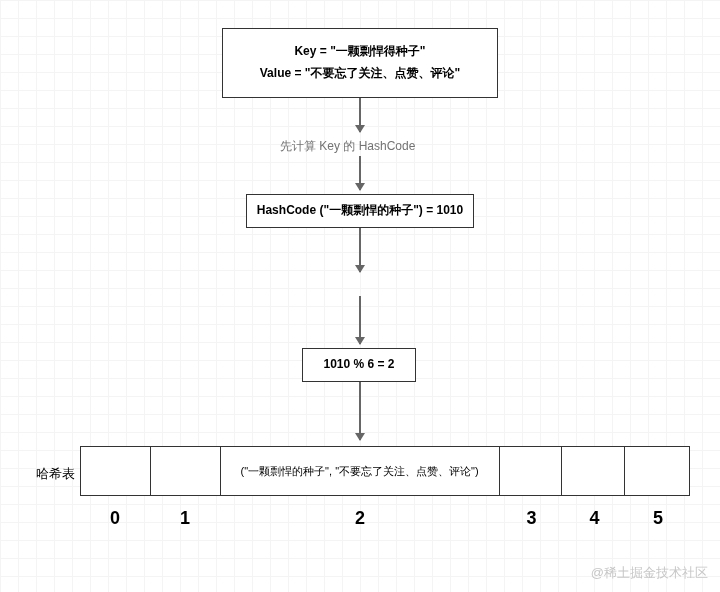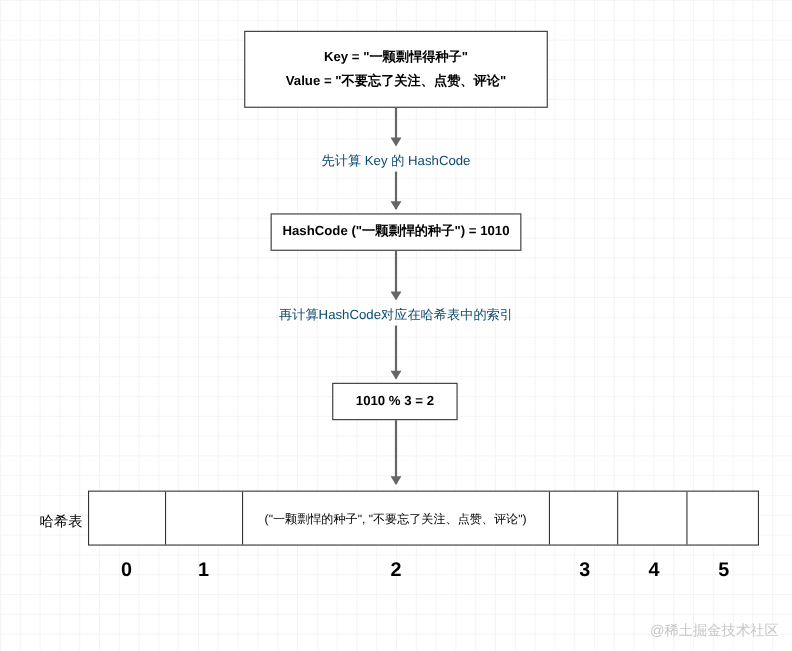--- a/index.html
+++ b/index.html
@@ -36,23 +36,23 @@
     font-size: 12px;
     text-align: center;
     padding: 6px;
     line-height: 1.8;
   }
   .box1 { left: 222px; top: 28px; width: 276px; height: 70px; font-weight: bold; }
   .box2 { left: 246px; top: 194px; width: 228px; height: 34px; font-weight: bold; }
   .box3 { left: 302px; top: 348px; width: 114px; height: 34px; font-weight: bold; }
   .note {
     position: absolute;
-    color: #0c4a6e;
+    color: #737373;
     font-size: 12px;
-    text-align: center;
+    text-align: left;
     background: transparent;
   }
   .note1 { left: 280px; top: 138px; width: 160px; }
   .note2 { left: 244px; top: 278px; width: 232px; }
   .arrow {
     position: absolute;
     left: 359px;
     width: 2px;
     background: #666;
   }
@@ -139,24 +139,23 @@
     <div>Value =  "不要忘了关注、点赞、评论"</div>
   </div>
 
   <div class="arrow arr1"></div>
   <div class="note note1">先计算 Key 的 HashCode</div>
   <div class="arrow arr1b"></div>
 
   <div class="box box2">HashCode ("一颗剽悍的种子")  = 1010</div>
 
   <div class="arrow arr2"></div>
-  <div class="note note2">再计算HashCode对应在哈希表中的索引</div>
   <div class="arrow arr2b"></div>
 
-  <div class="box box3">1010 % 3 = 2</div>
+  <div class="box box3">1010 % 6 = 2</div>
 
   <div class="arrow arr3"></div>
 
   <div class="table-label">哈希表</div>
 
   <div class="hash-table">
     <div class="cell c0"></div>
     <div class="cell c1"></div>
     <div class="cell c2">("一颗剽悍的种子", "不要忘了关注、点赞、评论")</div>
     <div class="cell c3"></div>

